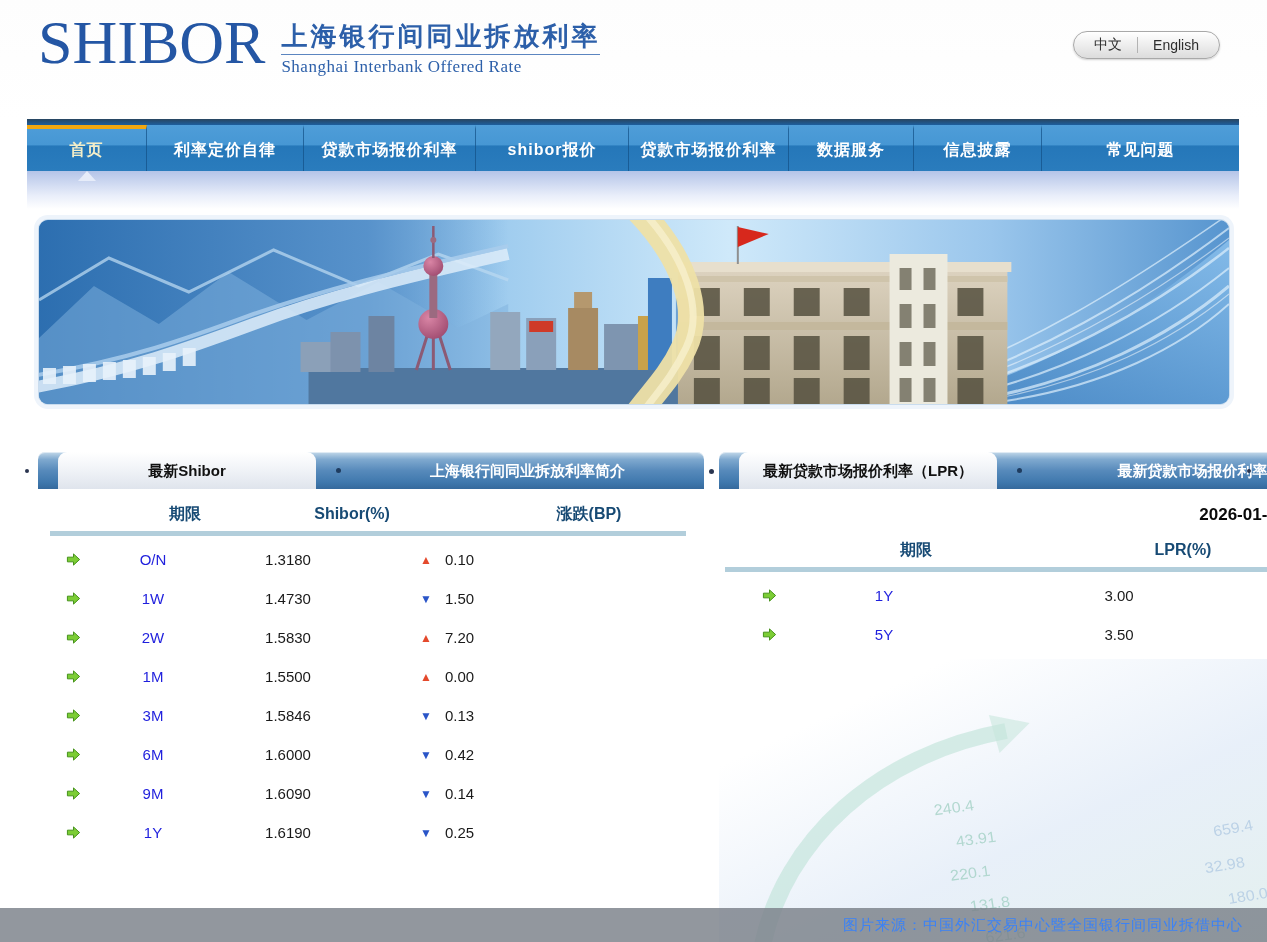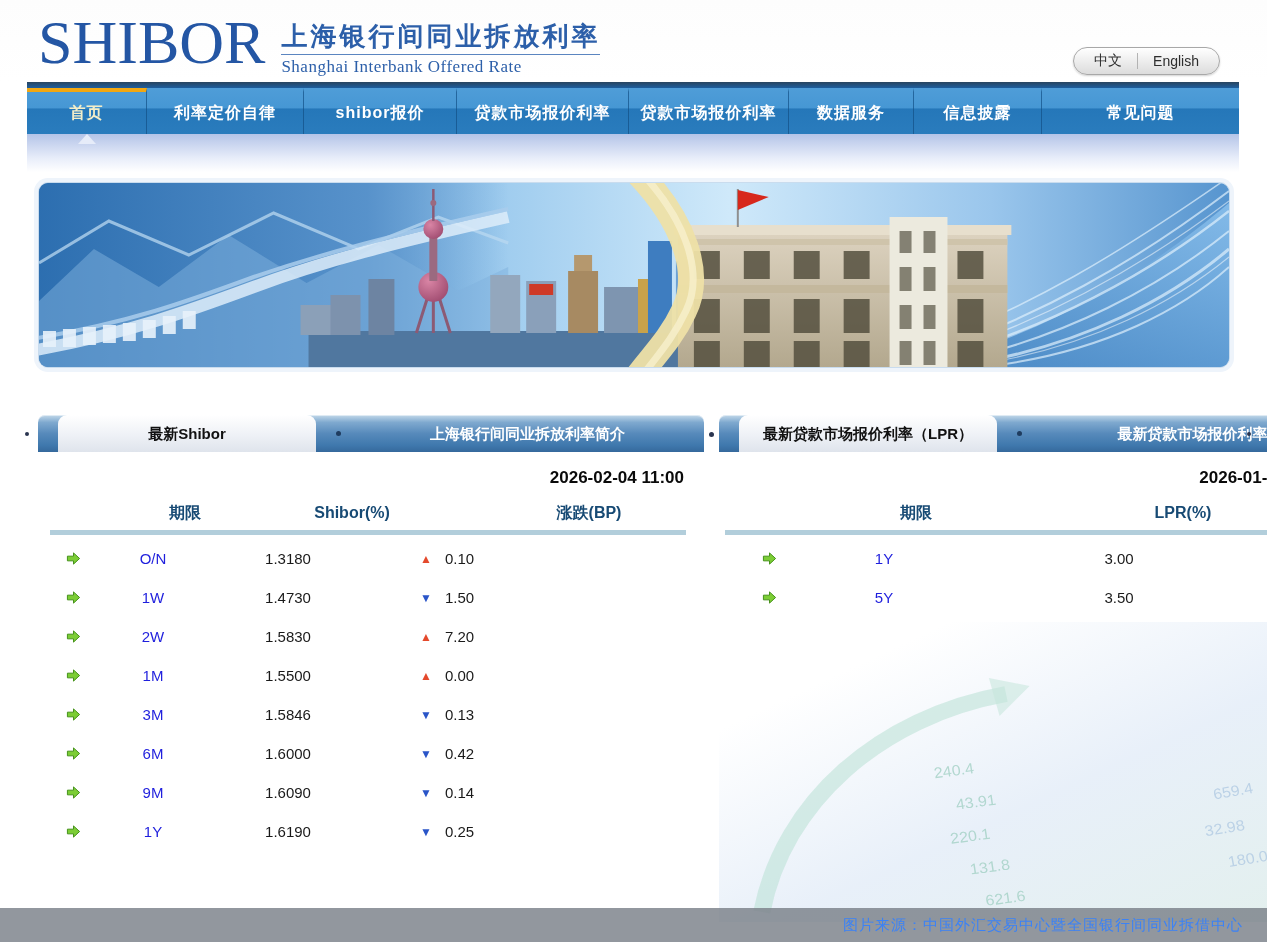--- a/index.html
+++ b/index.html
@@ -1,28 +1,28 @@
 <!DOCTYPE html>
 <html><head>
 <meta charset="utf-8">
 <style>
   * { margin:0; padding:0; box-sizing:border-box; }
   html,body { background:#ffffff; }
   body { font-family:"Liberation Sans","DejaVu Sans",sans-serif; }
   .page { position:relative; width:1267px; height:942px; margin:0 auto; background:#fff; overflow:hidden; }
 
   
-  .site-header { position:relative; height:82px; background:linear-gradient(#fdfdfd,#ffffff); }
+  .site-header { position:relative; height:119px; background:linear-gradient(#fdfdfd,#ffffff); }
   .logo { position:absolute; left:38px; top:12px; display:flex; align-items:flex-start; gap:16px; }
   .logo-en { font-family:"Liberation Serif","DejaVu Serif",serif; font-size:62px; line-height:60px; color:#2456a4; letter-spacing:0px; }
   .logo-right { display:flex; flex-direction:column; padding-top:9px; }
   .logo-zh { font-size:26px; font-weight:600; color:#2c5fa9; letter-spacing:3px; line-height:30px; }
   .logo-line { height:1px; background:#5b85c0; margin:3px 0 2px; }
   .logo-sub { font-family:"Liberation Serif","DejaVu Serif",serif; font-size:17px; color:#2c5fa9; letter-spacing:0.5px; }
-  .lang-switch { position:absolute; right:47px; top:47px; height:28px; display:flex; align-items:center; padding:0 5px;
+  .lang-switch { position:absolute; right:47px; top:31px; height:28px; display:flex; align-items:center; padding:0 5px;
      border:1px solid #a8a8a8; border-radius:15px; background:linear-gradient(#ffffff,#dcdcdc); box-shadow:0 1px 2px rgba(0,0,0,.18); }
   .lang-btn { border:none; background:none; font-size:14px; color:#2d2d2d; padding:0 15px; cursor:pointer; font-family:inherit; }
   .lang-div { width:1px; height:16px; background:#b3b3b3; }
 
   
   .nav-wrap { margin:0 28px 0 27px; position:relative; }
   .nav-strip { height:6px; background:linear-gradient(#29455f,#1d5e9e); }
   .nav-items { display:flex; height:46px; list-style:none; background:linear-gradient(#4f9dd8 0%, #4697d4 44%, #2577b9 45%, #2a7cbd 100%); }
   .nav-item { position:relative; flex:0 0 auto; display:flex; align-items:center; justify-content:center;
      color:#ffffff; font-size:16px; font-weight:bold; letter-spacing:1px; cursor:pointer;
@@ -115,22 +115,22 @@
       <span class="lang-div"></span>
       <button class="lang-btn">English</button>
     </div>
   </header>
 
   <nav class="nav-wrap">
     <div class="nav-strip"></div>
     <ul class="nav-items">
       <li class="nav-item active" style="flex-basis:120px">首页</li>
       <li class="nav-item" style="flex-basis:157px">利率定价自律</li>
+      <li class="nav-item" style="flex-basis:172px">贷款市场报价利率</li>
       <li class="nav-item" style="flex-basis:153px">shibor报价</li>
-      <li class="nav-item" style="flex-basis:172px">贷款市场报价利率</li>
       <li class="nav-item" style="flex-basis:160px">贷款市场报价利率</li>
       <li class="nav-item" style="flex-basis:125px">数据服务</li>
       <li class="nav-item" style="flex-basis:128px">信息披露</li>
       <li class="nav-item">常见问题</li>
     </ul>
   </nav>
   <div class="nav-band"></div>
 
   <div class="banner">
     <svg viewBox="0 0 1192 184" preserveAspectRatio="none" aria-hidden="true">
@@ -259,21 +259,20 @@
 
   <div class="panels">
 
     <section class="panel panel-shibor">
       <div class="tab-bar">
         <div class="tab tab-active">最新Shibor</div>
         <span class="tab-dot"></span>
         <div class="tab tab-inactive">上海银行间同业拆放利率简介</div>
       </div>
       <div class="panel-body">
-        <div class="timestamp">2026-02-04 11:00</div>
         <div class="thead grid-shibor">
           <span></span>
           <span>期限</span>
           <span>Shibor(%)</span>
           <span>涨跌(BP)</span>
         </div>
         <div class="tdivider"></div>
 
         <div class="trow grid-shibor">
           <span class="cell-icon">

